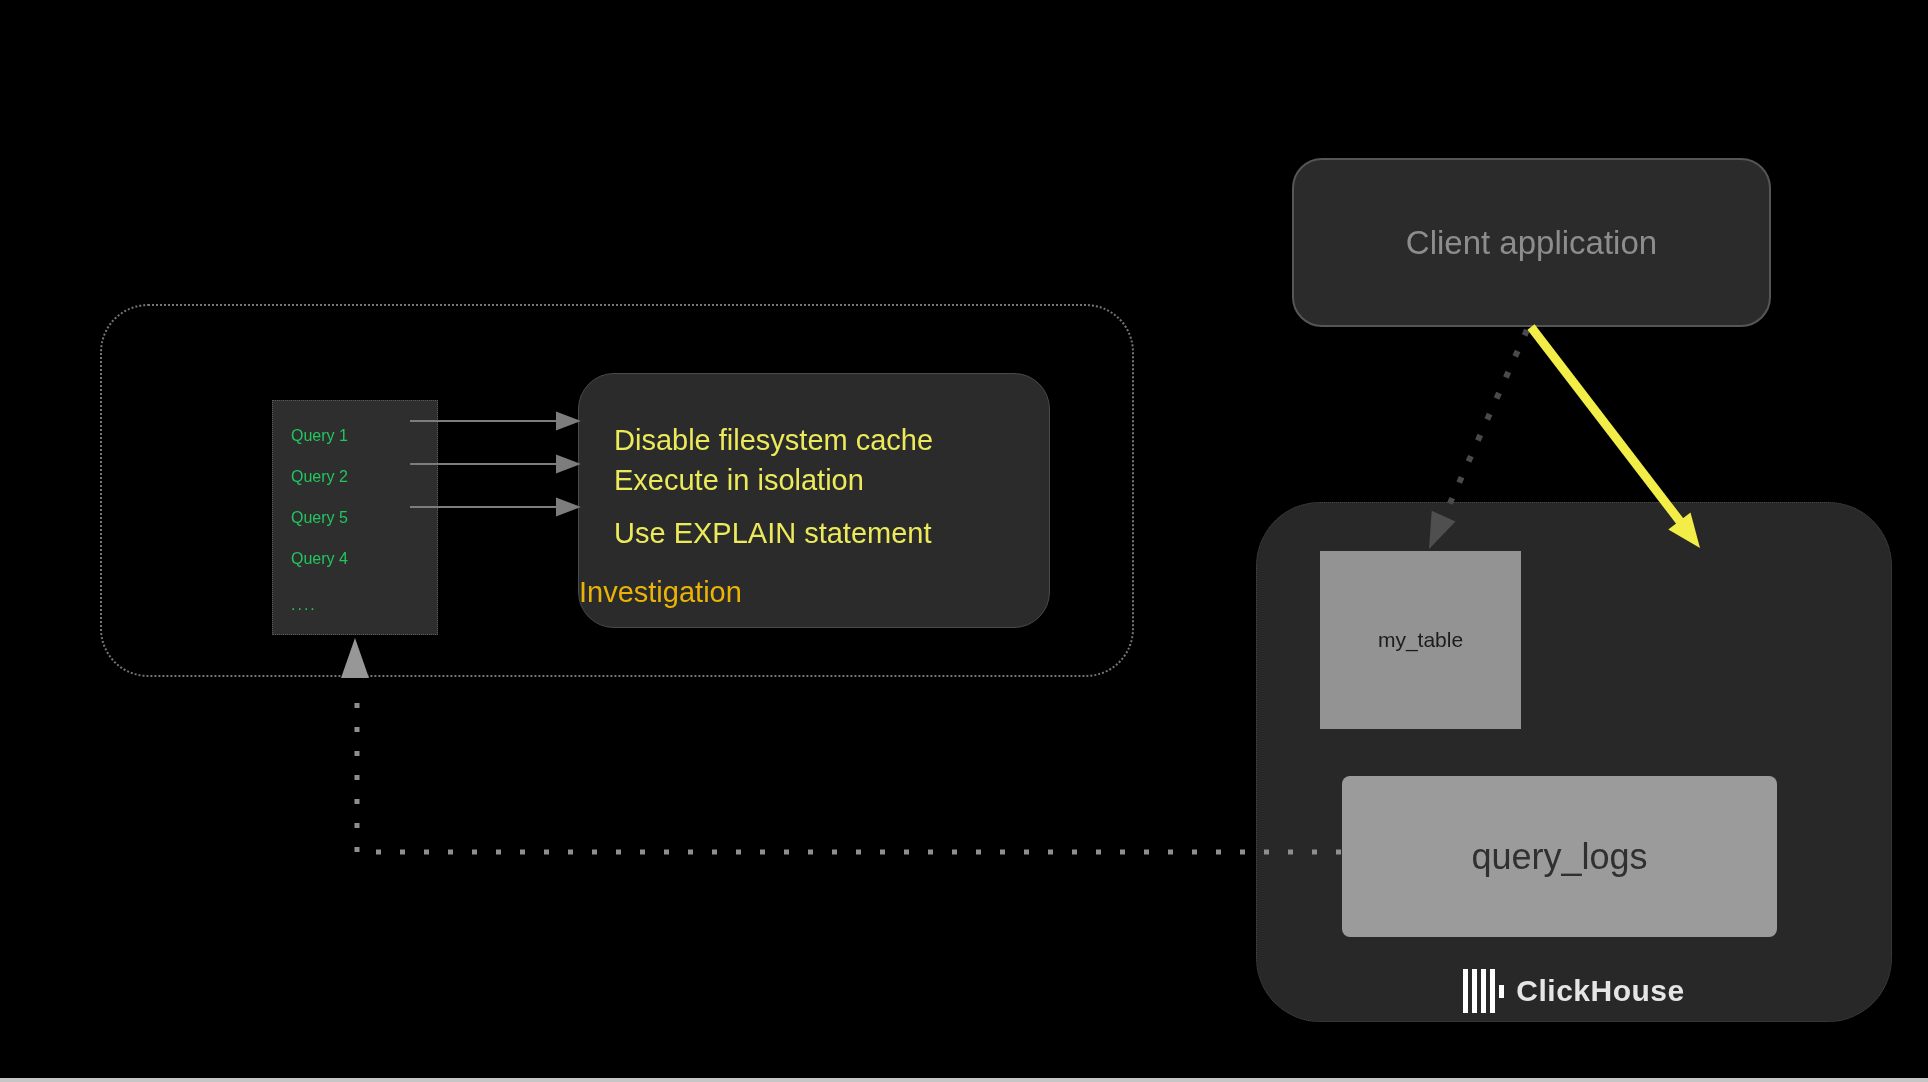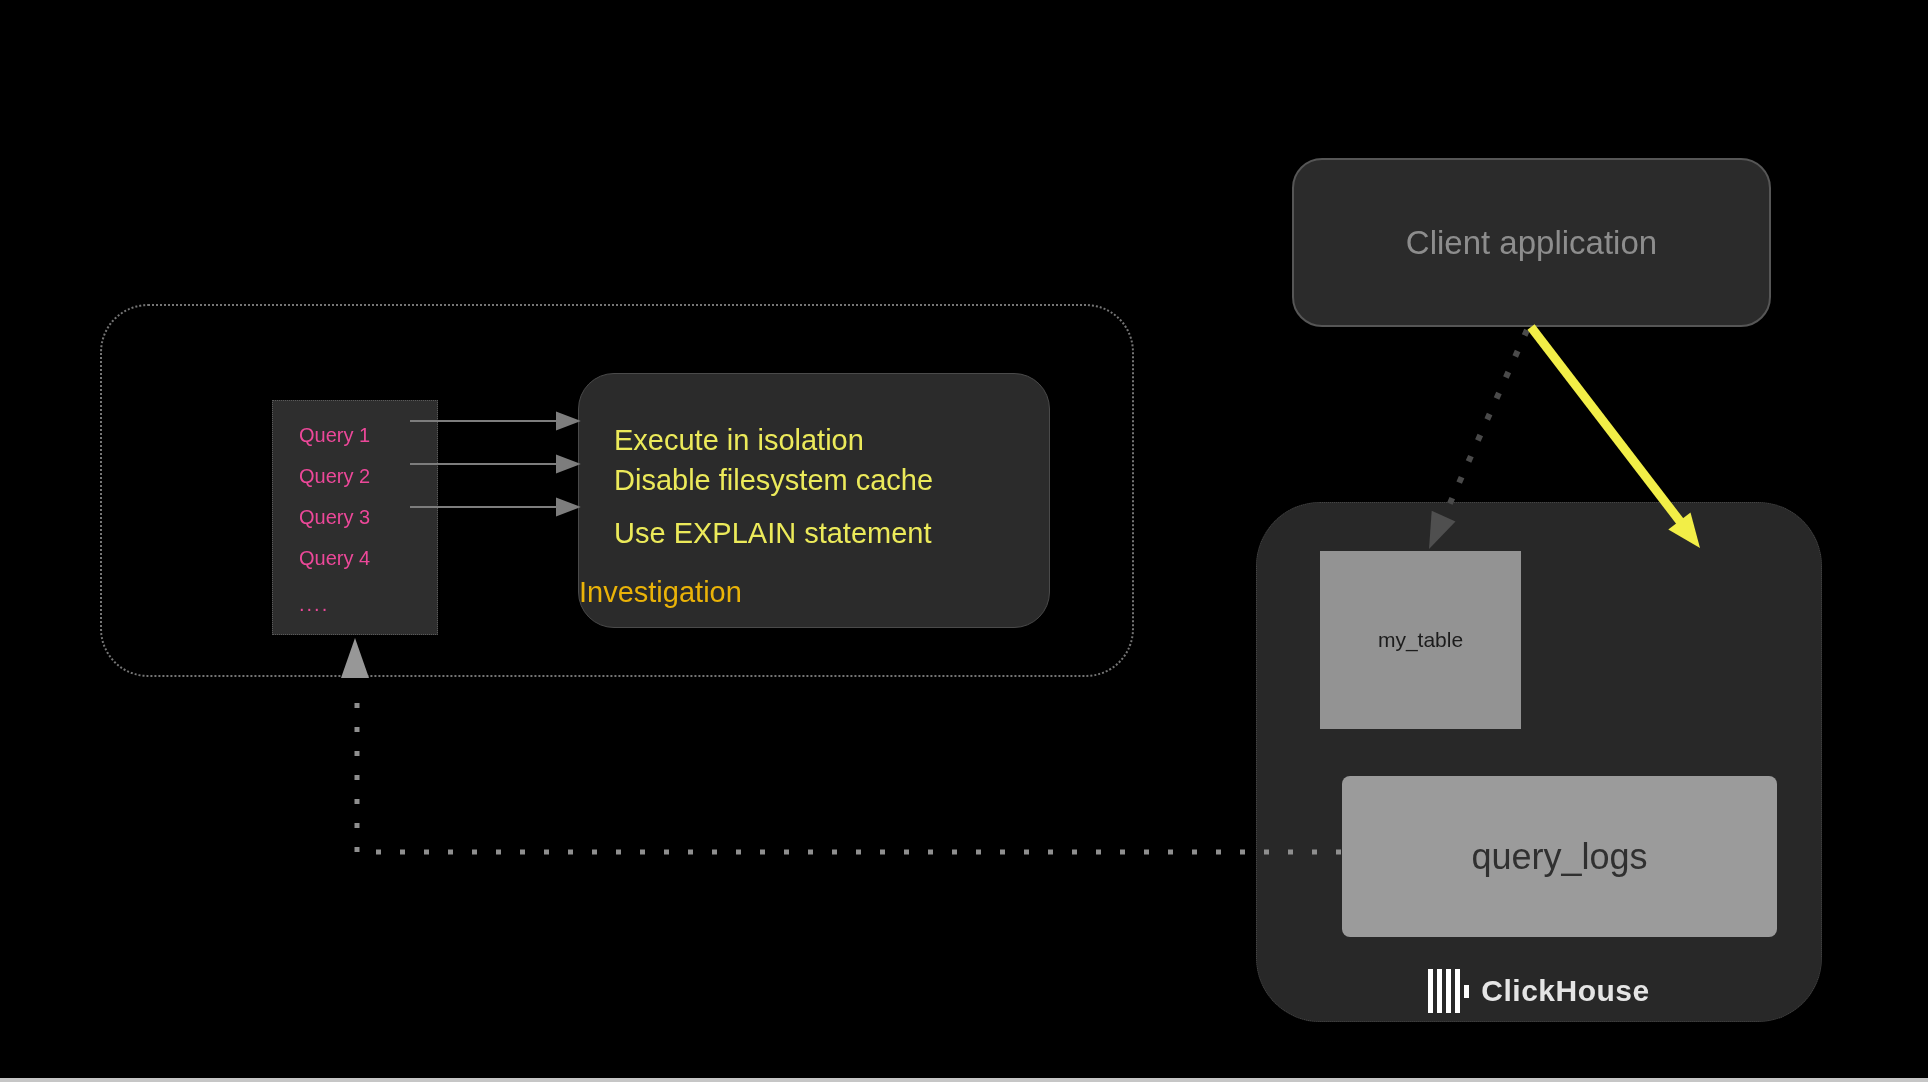--- a/index.html
+++ b/index.html
@@ -34,25 +34,24 @@
     top: 400px;
     width: 166px;
     height: 235px;
     background: #2e2e2e;
     border: 1px dotted #5a5a5a;
     box-sizing: border-box;
     padding-top: 14px;
     padding-left: 18px;
   }
   .query-item {
-    color: #ec4899;
-    font-size: 20px;
+    color: #22c55e;
+    font-size: 16px;
     line-height: 41px;
     white-space: nowrap;
-    margin-left: 8px;
   }
   .query-item.last {
     margin-top: 5px;
     letter-spacing: 2px;
   }
 
   
   .investigation-box {
     position: absolute;
     left: 578px;
@@ -107,21 +106,21 @@
     color: #8d8d8d;
     font-size: 33px;
     text-align: right;
   }
 
   
   .ch-box {
     position: absolute;
     left: 1256px;
     top: 502px;
-    width: 566px;
+    width: 636px;
     height: 520px;
     background: #282828;
     border: 1px dotted #454545;
     border-radius: 64px;
     box-sizing: border-box;
     text-decoration: underline;
   }
   .table-sq {
     position: absolute;
     display: flex;
@@ -214,29 +213,29 @@
 </head>
 <body>
 
 <div id="canvas">
 
   <div class="dotted-group"></div>
 
   <div class="query-box">
     <div class="query-item">Query 1</div>
     <div class="query-item">Query 2</div>
-    <div class="query-item">Query 3</div>
+    <div class="query-item">Query 5</div>
     <div class="query-item">Query 4</div>
     <div class="query-item last">....</div>
   </div>
 
   <div class="investigation-box">
     <div class="tips">
+      <div class="tip-line">Disable filesystem cache</div>
       <div class="tip-line">Execute in isolation</div>
-      <div class="tip-line">Disable filesystem cache</div>
       <div class="tip-line gapped">Use EXPLAIN statement</div>
     </div>
     <div class="investigation-label">Investigation</div>
   </div>
 
   <div class="client-box">
     <div class="client-label">Client application</div>
   </div>
 
   <div class="ch-box">

